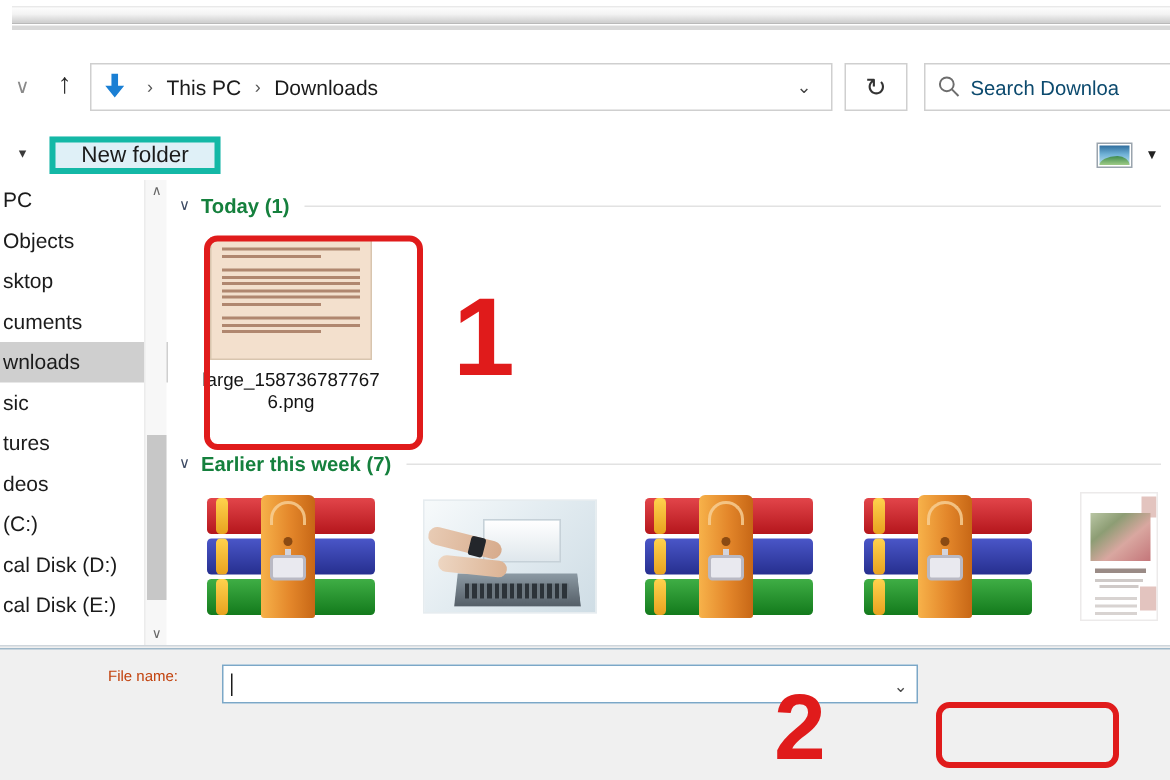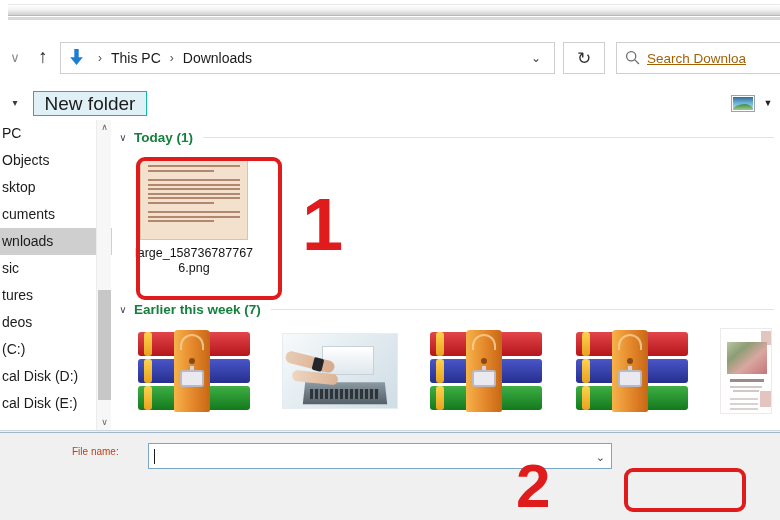--- a/index.html
+++ b/index.html
@@ -45,30 +45,30 @@
     position:absolute; left:563px; top:8px; width:42px; height:32px;
     border:1px solid #cfcfcf; background:#fff;
     display:flex; align-items:center; justify-content:center;
     font-size:17px; color:#333;
   }
   .searchbox {
     position:absolute; left:616px; top:8px; width:190px; height:32px;
     border:1px solid #cfcfcf; background:#fff; display:flex; align-items:center;
   }
   .searchbox .mag { width:30px; height:30px; position:relative; flex:0 0 30px;}
-  .searchtext { font-size:13.5px; color:#a16207; white-space:nowrap;text-decoration:underline; }
+  .searchtext { font-size:13.5px; color:#0c4a6e; white-space:nowrap; }
 
   
   .toolrow { position:absolute; left:0; top:86px; width:780px; height:34px; background:#fff; }
   .tool-chev { position:absolute; left:6px; top:10px; width:18px; height:14px;
      color:#3a3a3a; font-size:10px; line-height:14px; text-align:center; }
   .newfolder {
     position:absolute; left:33px; top:5px; width:114px; height:25px;
-    background:#dff0f7; border:1px solid #14b8a6;
-    font-size:19px; color:#1b1b1b; display:flex; align-items:center; justify-content:center;
+    background:#dff0f7; border:4px solid #14b8a6;
+    font-size:15px; color:#1b1b1b; display:flex; align-items:center; justify-content:center;
   }
   .viewicon { position:absolute; left:731px; top:9px; width:24px; height:17px;
      border:1px solid #9aa4ad; background:#fff; overflow:hidden; }
   .viewicon .sky { position:absolute; left:1px; top:1px; width:20px; height:13px;
      background:linear-gradient(to bottom,#2f6d9d 0%,#6fb1d6 45%,#bfe0ef 100%); }
   .viewicon .hill { position:absolute; left:1px; bottom:1px; width:20px; height:6px;
      background:linear-gradient(to bottom,#3d8a4e,#9ecb86); border-radius:60% 40% 0 0 / 100% 100% 0 0; }
   .viewdrop { position:absolute; left:762px; top:12px; width:12px; height:10px;
      color:#222; font-size:9px; text-align:center; line-height:10px;}
 

